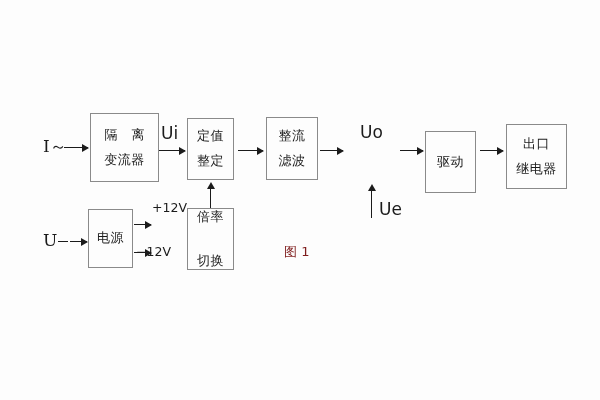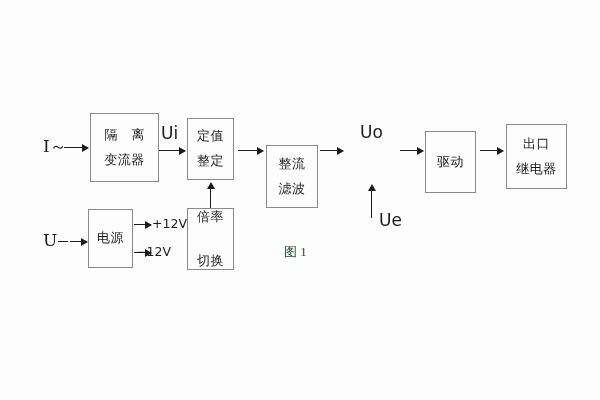--- a/index.html
+++ b/index.html
@@ -82,24 +82,23 @@
     border-left: 4px solid transparent;
     border-right: 4px solid transparent;
   }
   .plain-line-h {
     position: absolute;
     height: 1px;
     background: #1b1b1b;
   }
   .caption {
     position: absolute;
-    color: #14532d;
+    color: #7f1d1d;
     font-size: 13px;
     white-space: nowrap;
-    font-family: Liberation Serif, serif;
   }
 </style>
 </head>
 <body>
 
 <div id="canvas">
 
   <div class="label serif" style="left:43px; top:135px;">I～</div>
   <div class="arrow-h" style="left:64px; top:147px; width:24px;"></div>
 
@@ -111,21 +110,21 @@
   <div class="label" style="left:161px; top:123px;">Ui</div>
   <div class="arrow-h" style="left:159px; top:150px; width:26px;"></div>
 
   <div class="block" style="left:187px; top:118px; width:47px; height:62px;">
     <span class="line">定值</span>
     <span class="line">整定</span>
   </div>
 
   <div class="arrow-h" style="left:238px; top:150px; width:25px;"></div>
 
-  <div class="block" style="left:266px; top:117px; width:52px; height:63px;margin-top:28px;">
+  <div class="block" style="left:266px; top:117px; width:52px; height:63px;">
     <span class="line">整流</span>
     <span class="line">滤波</span>
   </div>
 
   <div class="label" style="left:320px; top:122px;margin-left:40px;">Uo</div>
   <div class="arrow-h" style="left:320px; top:150px; width:23px;"></div>
 
 
   <div class="arrow-h" style="left:400px; top:150px; width:23px;"></div>
 
@@ -142,31 +141,31 @@
 
   <div class="label serif" style="left:43px; top:230px;">U</div>
   <div class="plain-line-h" style="left:58px; top:241px; width:10px;"></div>
   <div class="arrow-h" style="left:70px; top:241px; width:17px;"></div>
 
   <div class="block" style="left:88px; top:209px; width:45px; height:59px;">
     <span class="line">电源</span>
   </div>
 
   <div class="arrow-h" style="left:134px; top:224px; width:17px;"></div>
-  <div class="label small" style="left:152px; top:216px;">+12V</div>
+  <div class="label small" style="left:152px; top:200px;">+12V</div>
 
   <div class="arrow-h" style="left:134px; top:252px; width:17px;"></div>
   <div class="label small" style="left:136px; top:244px;text-align:center;">−12V</div>
 
   <div class="block" style="left:187px; top:208px; width:47px; height:62px;gap:19px;">
     <span class="line">倍率</span>
     <span class="line">切换</span>
   </div>
 
   <div class="arrow-v-up" style="left:210px; top:188px; height:20px;"></div>
 
 
   <div class="arrow-v-up" style="left:371px; top:190px; height:28px;"></div>
-  <div class="label" style="left:379px; top:210px;">Ue</div>
+  <div class="label" style="left:379px; top:199px;">Ue</div>
 
   <div class="caption" style="left:284px; top:243px;">图 1</div>
 
 </div>
 
 </body></html>

